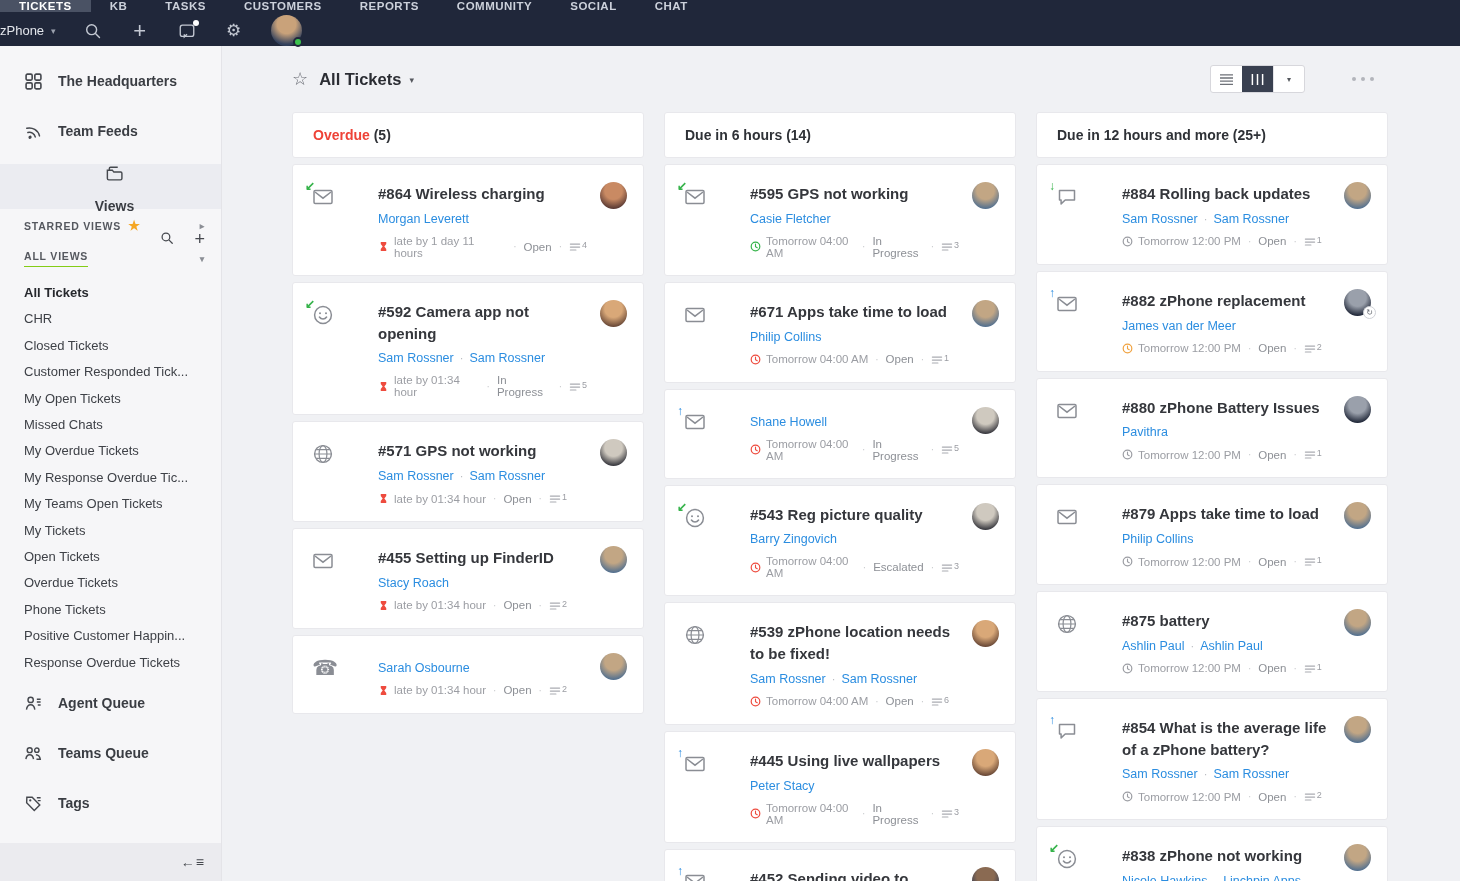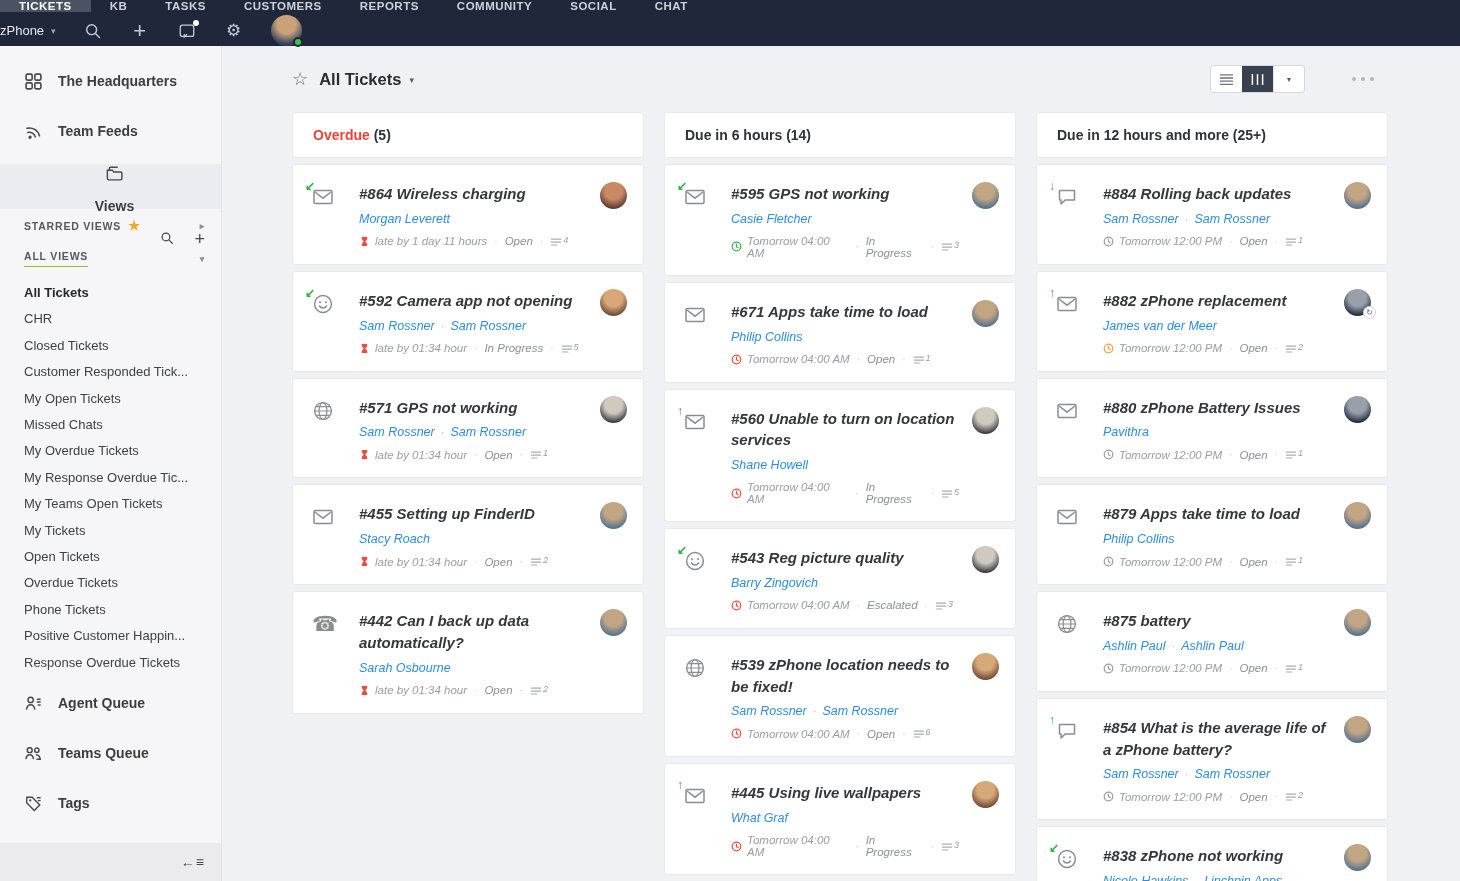--- a/index.html
+++ b/index.html
@@ -75,21 +75,21 @@
   .col-head { background:#fff; border:1px solid #e8e8ec; border-radius:3px; padding:14px 20px;
               font-size:14px; font-weight:bold; color:#2f3237; }
   .col-head .t.overdue { color:#ee4237; }
   .cards { display:flex; flex-direction:column; gap:6px; }
   .card { background:#fff; border:1px solid #e8e8ec; border-radius:3px; position:relative;
           padding:18px 18px 16px; cursor:pointer; }
   .chan { position:absolute; left:19px; top:21px; width:24px; height:24px; }
   .chan svg { width:22px; height:22px; }
   .chan .ov { position:absolute; left:-7px; top:-7px; font-size:12px; font-weight:bold; }
   .phone-g { font-size:21px; color:#8a8d94; line-height:1; }
-  .card-body { margin-left:48px; padding-right:38px;font-style:italic; }
+  .card-body { margin-left:67px; padding-right:38px; }
   .card-title { font-size:15px; font-weight:bold; color:#35373c; line-height:1.45; }
   .contacts { margin-top:7px; font-size:12.5px; color:#2b8de0; }
   .clink { cursor:pointer; }
   .c-sep { color:#b9bbc0; margin:0 6px; font-size:11px; }
   .meta { margin-top:9px; font-size:11.5px; color:#9b9da3; display:flex; align-items:center; }
   .meta .m-ic { display:flex; margin-right:5px; }
   .meta .m-ic svg { width:11px; height:11px; }
   .m-dot { color:#c8cacd; margin:0 7px; font-size:10px; }
   .status { color:#8d9096; }
   .threads { display:inline-flex; align-items:flex-start; }
@@ -398,21 +398,20 @@
                     </svg>
                     <sup>2</sup>
                   </span>
                 </div>
     </div>
     <span class="avatar" style="background: radial-gradient(circle at 50% 32%, rgb(194, 166, 132) 0px, rgb(194, 166, 132) 38%, rgb(85, 113, 143) 78%);"></span>
   </article>
             <article class="card">
     <span class="chan"><span class="phone-g">☎</span></span>
     <div class="card-body">
-      <div class="card-title"><span>#442</span> <span>Can I back up data automatically?</span></div>
       <div class="contacts"><span class="clink">Sarah Osbourne</span></div>
       <div class="meta">
                   <span class="m-ic">
                     <svg viewBox="0 0 12 12">
                       <path d="M3 1h6v2.3L6.9 6 9 8.7V11H3V8.7L5.1 6 3 3.3z" fill="#ee4b3e"></path>
                     </svg>
                   </span>
                   <span>late by 01:34 hour</span>
                   <span class="m-dot">·</span>
                   <span class="status">Open</span>
@@ -491,21 +490,20 @@
                 </div>
     </div>
     <span class="avatar" style="background: radial-gradient(circle at 50% 32%, rgb(194, 166, 132) 0px, rgb(194, 166, 132) 38%, rgb(85, 113, 143) 78%);"></span>
   </article>
             <article class="card">
     <span class="chan"><svg viewBox="0 0 22 22">
                   <rect x="2" y="4.5" width="18" height="13" rx="1.2" fill="none" stroke="#8a8d94" stroke-width="1.5"></rect>
                   <path d="M3 6l8 6.2L19 6" fill="none" stroke="#8a8d94" stroke-width="1.5"></path>
                 </svg><span class="ov" style="color: rgb(43, 141, 224);">↑</span></span>
     <div class="card-body">
-      <div class="card-title"><span>#560</span> <span>Unable to turn on location services</span></div>
       <div class="contacts"><span class="clink">Shane Howell</span></div>
       <div class="meta">
                   <span class="m-ic">
                     <svg viewBox="0 0 12 12">
                       <circle cx="6" cy="6" r="4.7" fill="none" stroke="#ee4b3e" stroke-width="1.3"></circle>
                       <path d="M6 3.4v2.8l1.9 1.1" fill="none" stroke="#ee4b3e" stroke-width="1.2" stroke-linecap="round"></path>
                     </svg>
                   </span>
                   <span>Tomorrow 04:00 AM</span>
                   <span class="m-dot">·</span>
@@ -582,21 +580,21 @@
     </div>
     <span class="avatar" style="background: radial-gradient(circle at 50% 32%, rgb(217, 168, 120) 0px, rgb(217, 168, 120) 38%, rgb(107, 74, 56) 78%);"></span>
   </article>
             <article class="card">
     <span class="chan"><svg viewBox="0 0 22 22">
                   <rect x="2" y="4.5" width="18" height="13" rx="1.2" fill="none" stroke="#8a8d94" stroke-width="1.5"></rect>
                   <path d="M3 6l8 6.2L19 6" fill="none" stroke="#8a8d94" stroke-width="1.5"></path>
                 </svg><span class="ov" style="color: rgb(43, 141, 224);">↑</span></span>
     <div class="card-body">
       <div class="card-title"><span>#445</span> <span>Using live wallpapers</span></div>
-      <div class="contacts"><span class="clink">What Graf</span></div>
+      <div class="contacts"><span class="clink">Peter Stacy</span></div>
       <div class="meta">
                   <span class="m-ic">
                     <svg viewBox="0 0 12 12">
                       <circle cx="6" cy="6" r="4.7" fill="none" stroke="#ee4b3e" stroke-width="1.3"></circle>
                       <path d="M6 3.4v2.8l1.9 1.1" fill="none" stroke="#ee4b3e" stroke-width="1.2" stroke-linecap="round"></path>
                     </svg>
                   </span>
                   <span>Tomorrow 04:00 AM</span>
                   <span class="m-dot">·</span>
                   <span class="status">In Progress</span>

